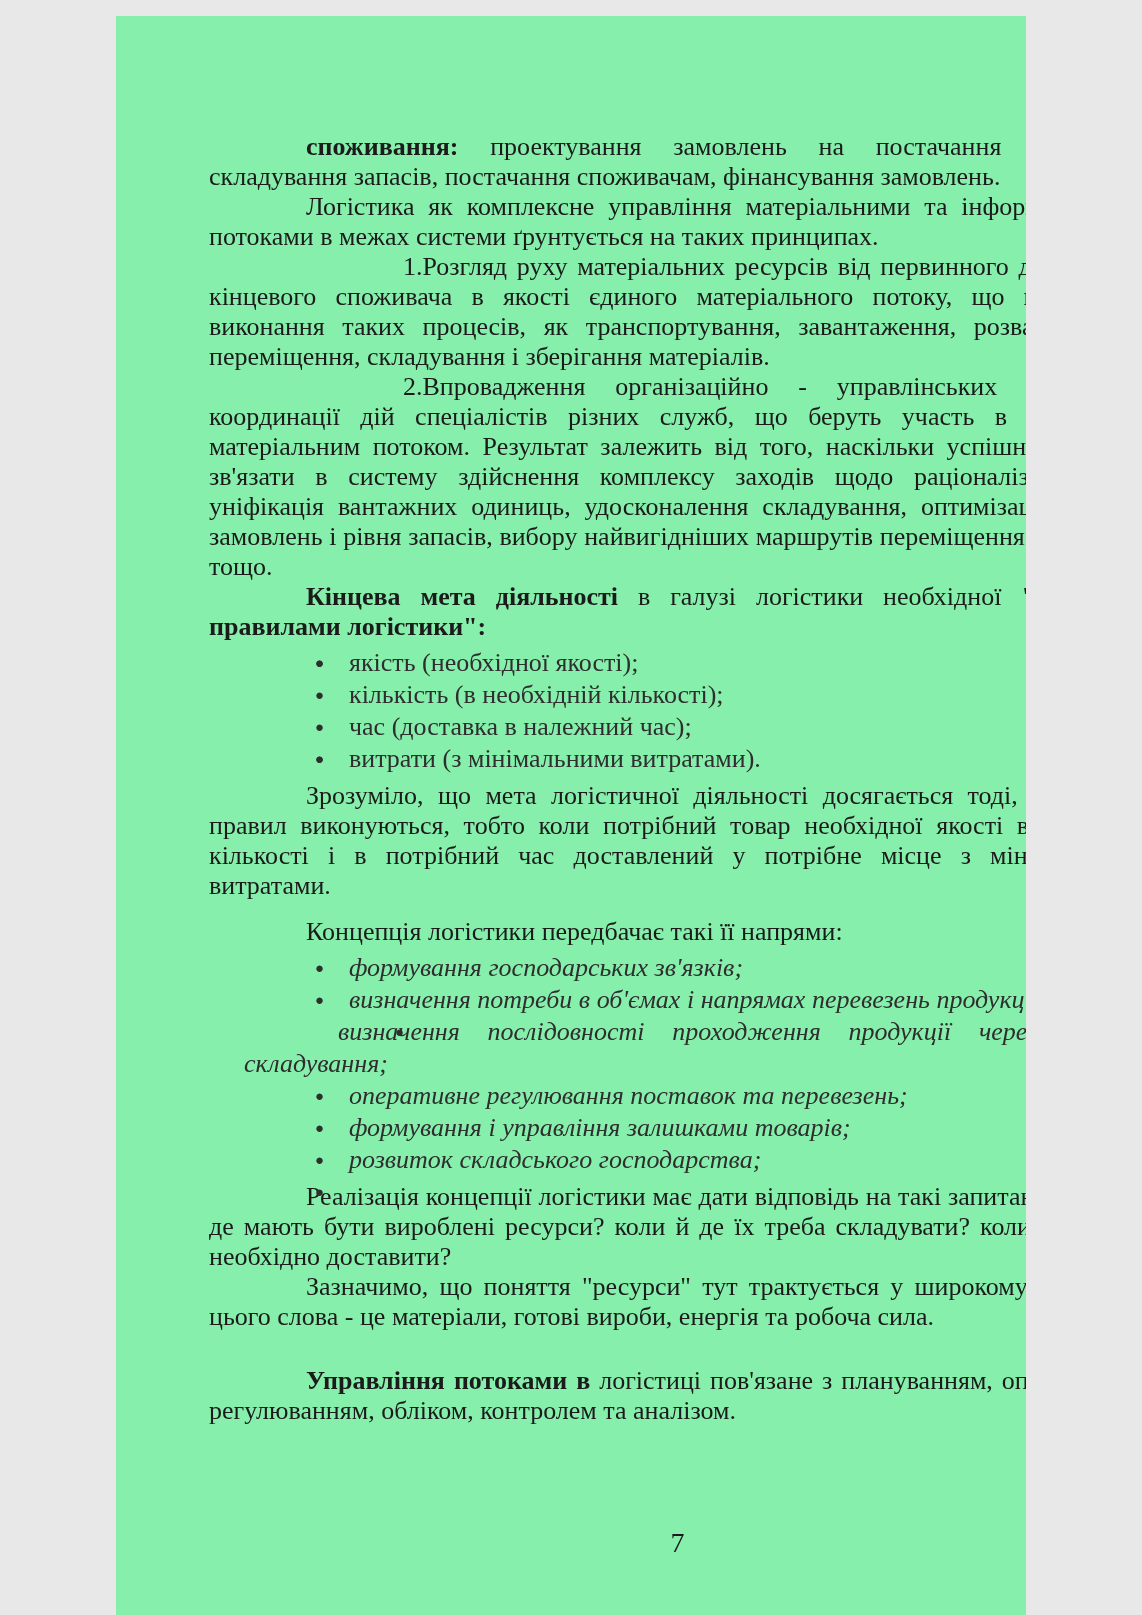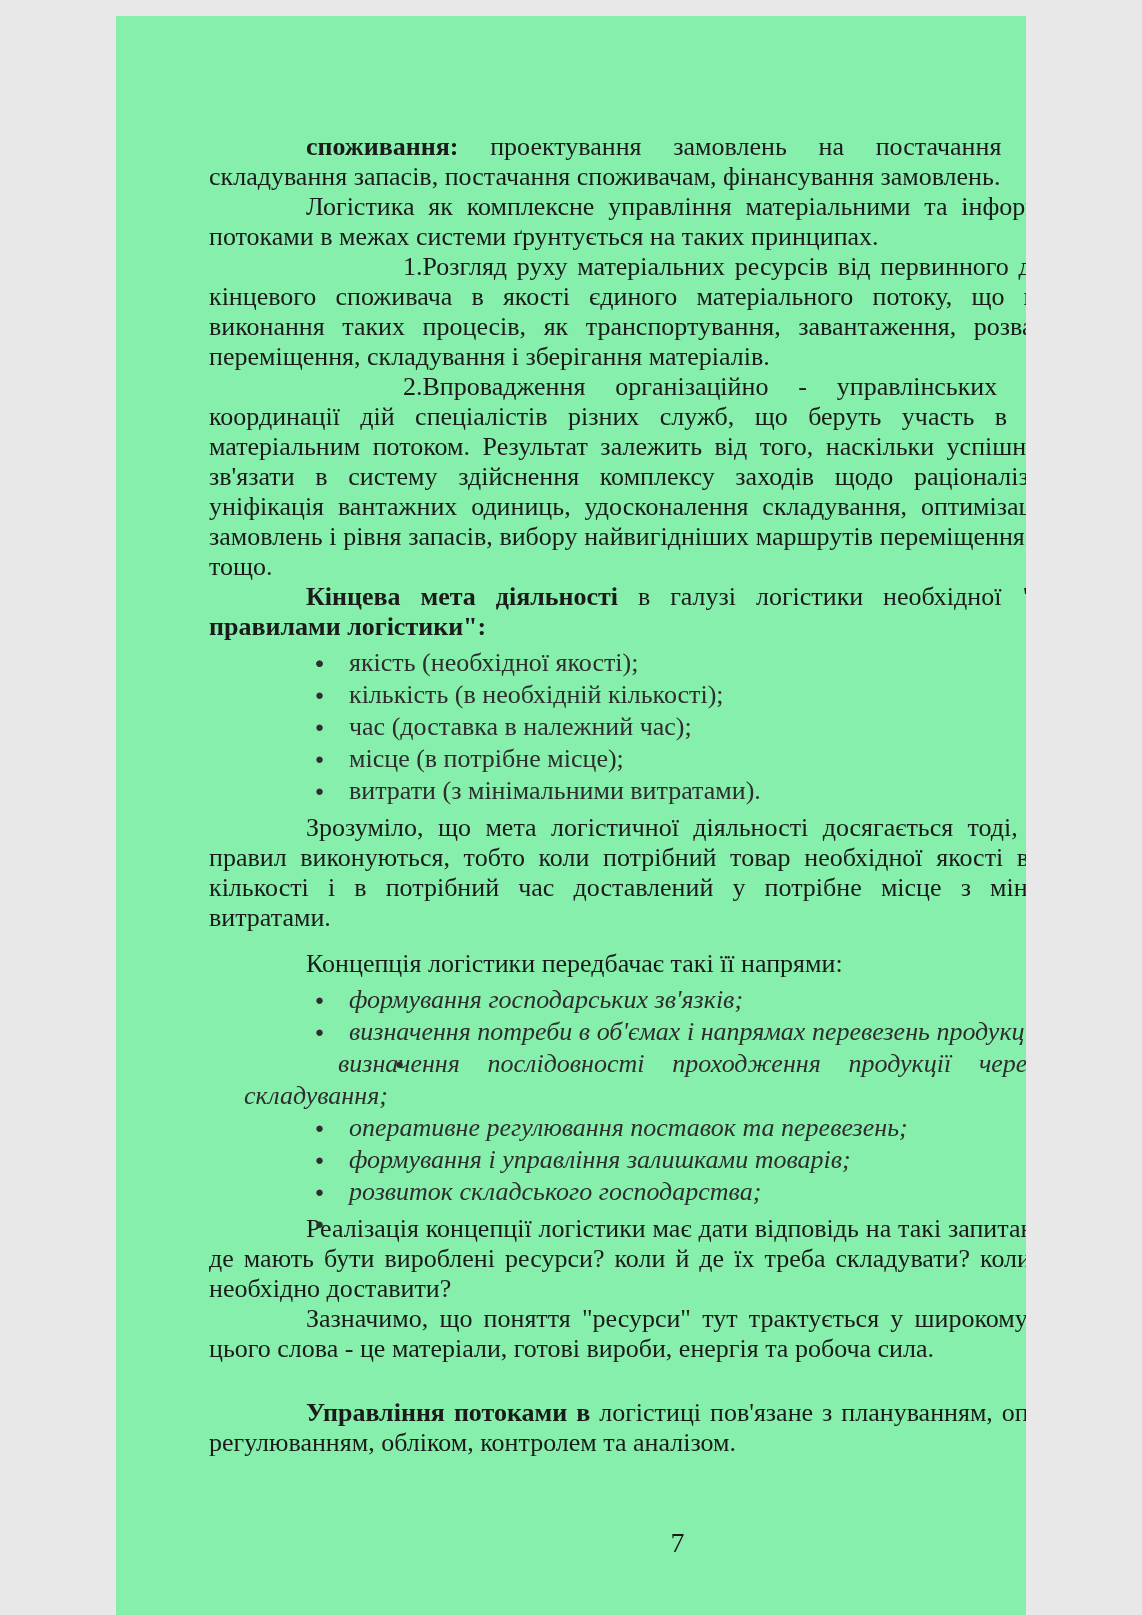--- a/index.html
+++ b/index.html
@@ -83,21 +83,21 @@
     <ul class="blist">
 
         <li><span class="bullet">●</span></li>
 
         <li><span class="bullet">●</span><span>якість (необхідної якості);</span></li>
 
         <li><span class="bullet">●</span><span>кількість (в необхідній кількості);</span></li>
 
         <li><span class="bullet">●</span><span>час (доставка в належний час);</span></li>
 
-        <li><span class="bullet">●</span><span>місце (в потрібне місце);</span></li>
+        <li><span class="bullet">●</span></li>
 
         <li><span class="bullet">●</span><span>витрати (з мінімальними витратами).</span></li>
       </ul>
 
     <p><span>Зрозуміло, що мета логістичної діяльності досягається тоді, коли ці 2 правил виконуються, тобто коли потрібний товар необхідної якості в належній кількості і в потрібний час доставлений у потрібне місце з мінімальними витратами.</span></p>
 
     <div class="gap-small"></div>
 
     <p><span>Концепція логістики передбачає такі її напрями:</span></p>
 

